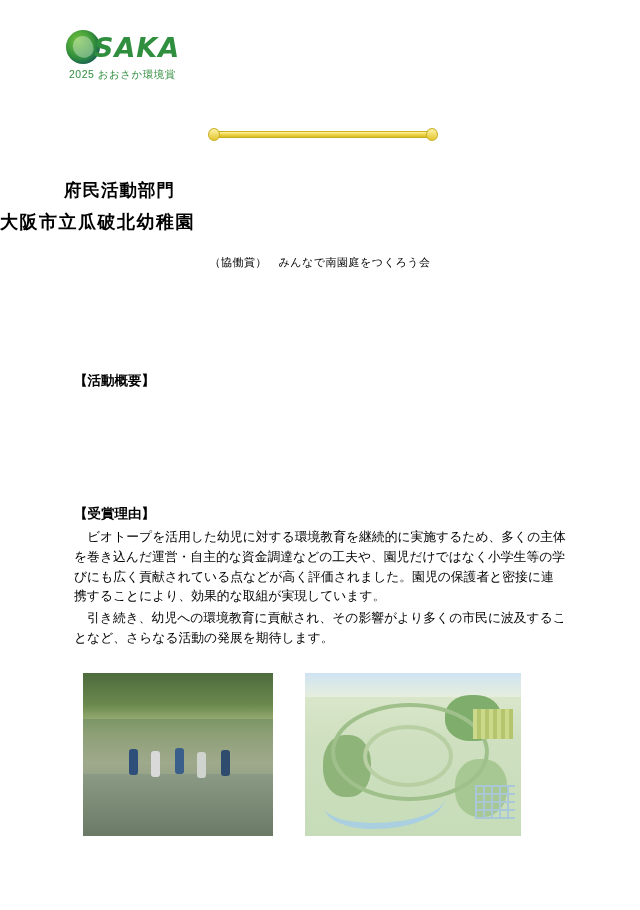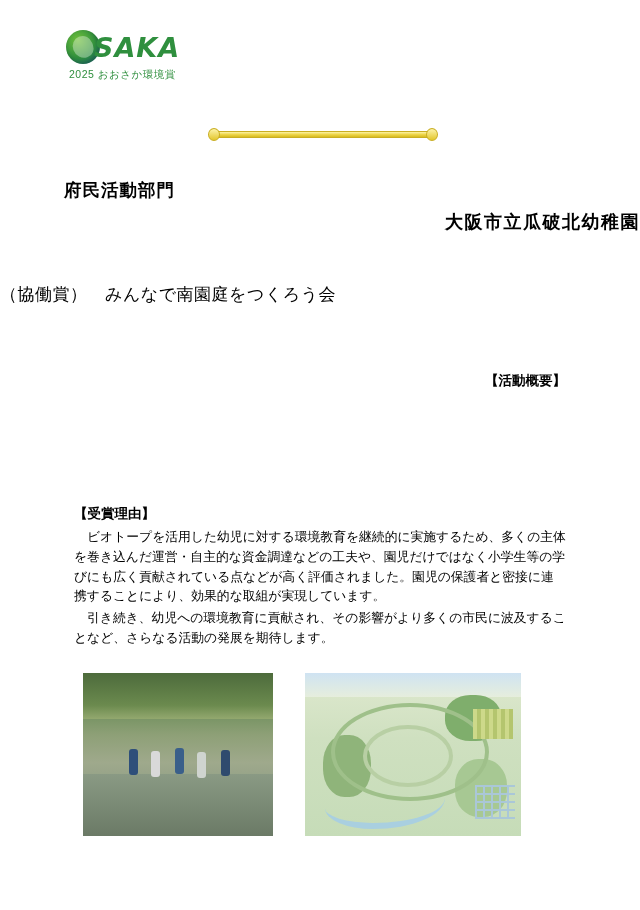--- a/index.html
+++ b/index.html
@@ -128,33 +128,33 @@
     top: 178px;
     font-size: 17.5px;
     font-weight: bold;
     letter-spacing: 1px;
   }
   .org-name {
     position: absolute;
     left: 0;
     right: 0;
     top: 210px;
-    text-align: right;
+    text-align: left;
     font-size: 18px;
     font-weight: bold;
     letter-spacing: 1.5px;
   }
   .co-award {
     position: absolute;
     left: 0;
     right: 0;
     top: 255px;
-    font-size: 17px;
+    text-align: center;
+    font-size: 11px;
     letter-spacing: 0.5px;
-    margin-top: 28px;
   }
 
   
   .section {
     position: absolute;
     left: 74px;
     width: 492px;
   }
   .section-label {
     font-size: 13.5px;
@@ -162,21 +162,21 @@
     margin-bottom: 4px;
   }
   .section-body {
     font-size: 12.8px;
     line-height: 1.55;
   }
   .indent1 { margin-left: 14px; }
   .indent-para { text-indent: 13px; }
 
   #sec-activity-name { top: 296px; }
-  #sec-overview { top: 372px; text-align: right; }
+  #sec-overview { top: 372px; }
   #sec-reason { top: 505px; }
 
   
   .photo {
     position: absolute;
     overflow: hidden;
   }
   .photo-left {
     left: 83px;
     top: 673px;

